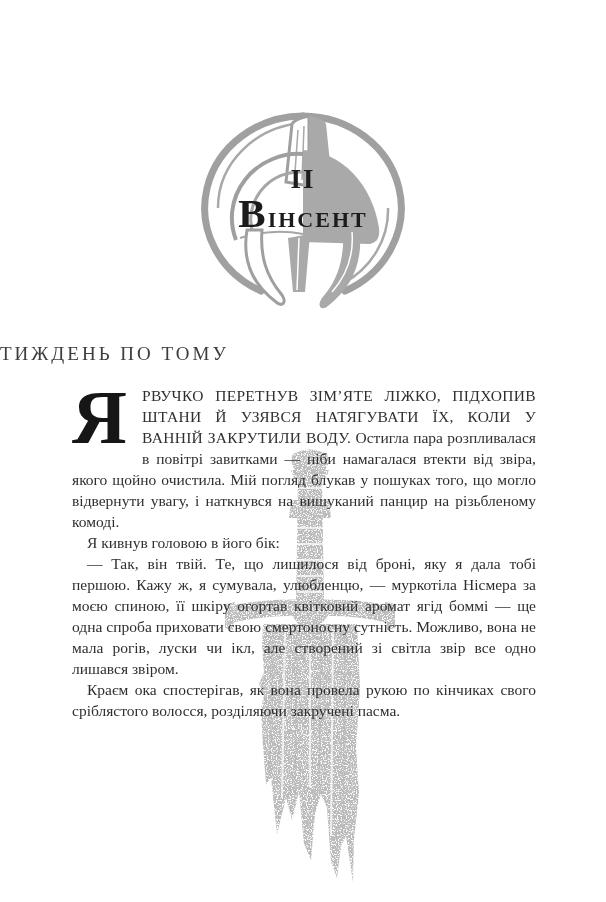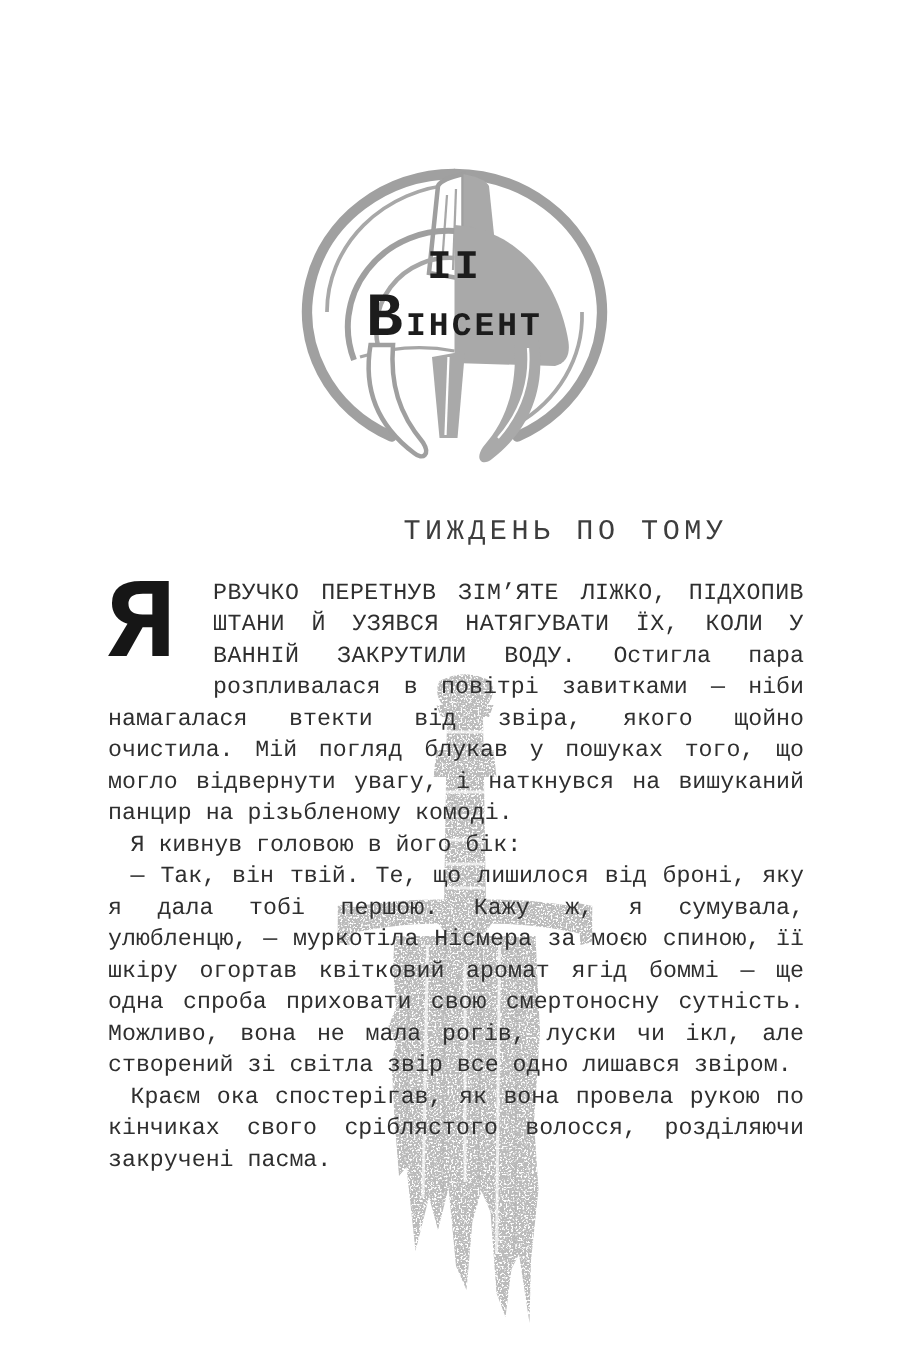--- a/index.html
+++ b/index.html
@@ -1,42 +1,42 @@
 <!DOCTYPE html>
 <html lang="uk"><head>
 <meta charset="utf-8">
 <style>
   html,body{margin:0;padding:0;background:#ffffff;}
   .page{
     position:relative;
     width:606px;height:902px;
     background:#ffffff;
     overflow:hidden;
-    font-family:Liberation Mono, monospace;
+    font-family:Liberation Serif, serif;
   }
 
   
   .helmet-wrap{position:absolute;left:192px;top:110px;width:222px;height:218px;}
   .helmet-wrap svg{position:absolute;left:0;top:0;}
   .chapter-number{
     position:absolute;top:54px;left:0;width:100%;
     text-align:center;font-weight:700;font-size:27px;line-height:30px;
     letter-spacing:2px;color:#1c1c1c;
   }
   .chapter-title{
     position:absolute;top:84px;left:0;width:100%;
     text-align:center;font-weight:700;font-size:22px;line-height:38px;
     letter-spacing:2px;color:#1c1c1c;text-transform:uppercase;
   }
   .chapter-title::first-letter{font-size:41px;}
 
   
   .subtitle{
     position:absolute;top:343px;left:0;width:485px;
-    text-align:right;font-size:19px;letter-spacing:3px;
+    text-align:left;font-size:19px;letter-spacing:3px;
     color:#3d3d3d;
   }
 
   
   .sword-wrap{position:absolute;left:225px;top:448px;width:170px;height:446px;z-index:0;opacity:.6;}
 
   
   .text-block{
     position:absolute;left:72px;top:385px;width:464px;z-index:1;
     font-size:15.5px;line-height:21px;color:#2f2f2f;

